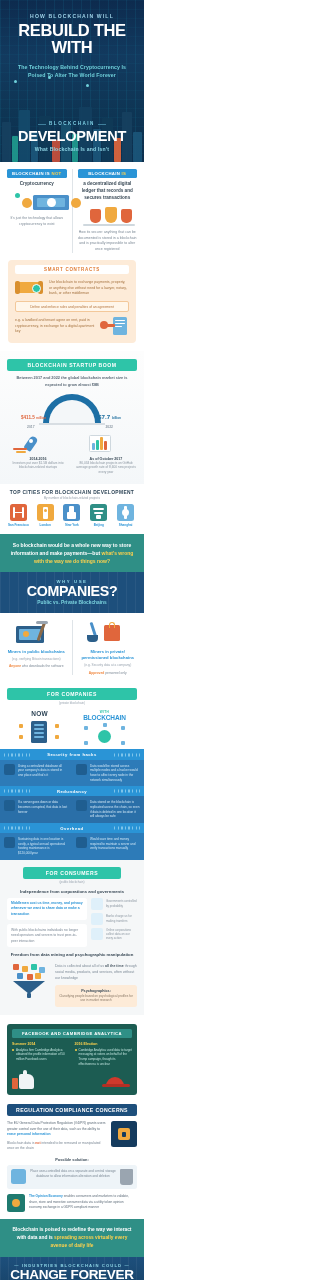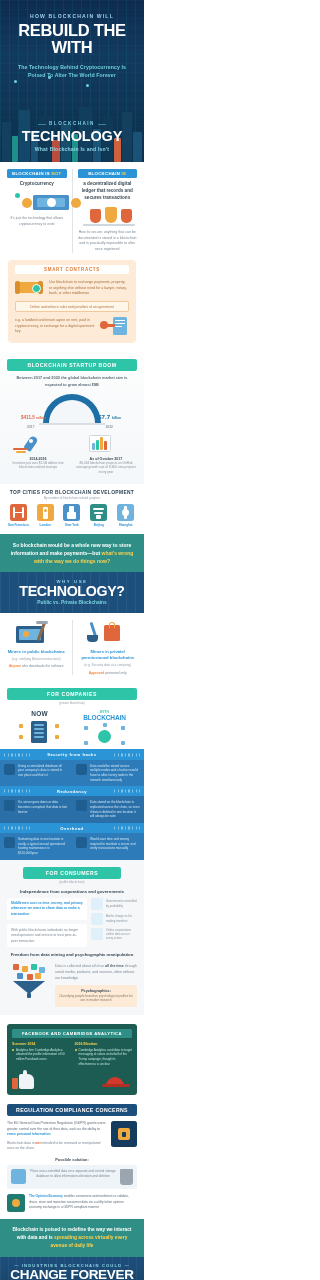--- a/index.html
+++ b/index.html
@@ -244,21 +244,21 @@
       <span class="cir" style="left:14px;top:-18px;width:3px;height:3px;background:#6fd0da"></span>
       <span class="cir" style="left:48px;top:-22px;width:3px;height:3px;background:#6fd0da"></span>
       <span class="cir" style="left:86px;top:-14px;width:3px;height:3px;background:#6fd0da"></span>
     </div>
     <div class="hero-inner">
       <div class="kicker">HOW BLOCKCHAIN WILL</div>
       <h1 class="hero-title">REBUILD THE WITH</h1>
       <p class="hero-sub">The Technology Behind Cryptocurrency Is Poised To Alter The World Forever</p>
       <div class="hero-gap"></div>
       <div class="tech-kicker">BLOCKCHAIN</div>
-      <h2 class="tech-title">TECHNOLOGY</h2>
+      <h2 class="tech-title">DEVELOPMENT</h2>
       <div class="tech-sub">What Blockchain Is and Isn't</div>
     </div>
   </section>
 
   <section class="sec white pad">
     <div class="two">
       <div class="col">
         <div class="isnot-head">
           <span>BLOCKCHAIN IS </span><span class="no">NOT</span>
         </div>
@@ -407,21 +407,21 @@
   <section class="qbar">
     <div>So blockchain would be a whole new way to store</div>
     <div>
       <span>information and make payments—but </span><span class="hl">what's wrong</span>
     </div>
     <div class="hl">with the way we do things now?</div>
   </section>
 
   <section class="why">
     <div class="why-k">WHY USE</div>
-    <h2 class="why-t">TECHNOLOGY?</h2>
+    <h2 class="why-t">COMPANIES?</h2>
     <div class="why-s">Public vs. Private Blockchains</div>
   </section>
 
   <section class="miners">
     <div class="two">
       <div class="col">
         <div class="art" style="height:26px;margin-bottom:3px">
           <span class="sq" style="left:10px;top:6px;width:28px;height:17px;background:#2c5f8a;border-radius:1.5px"></span>
           <span class="sq" style="left:13px;top:9px;width:22px;height:11px;background:#6fb4df"></span>
           <span class="cir" style="left:17px;top:11px;width:6px;height:6px;background:#f0a93f"></span>

